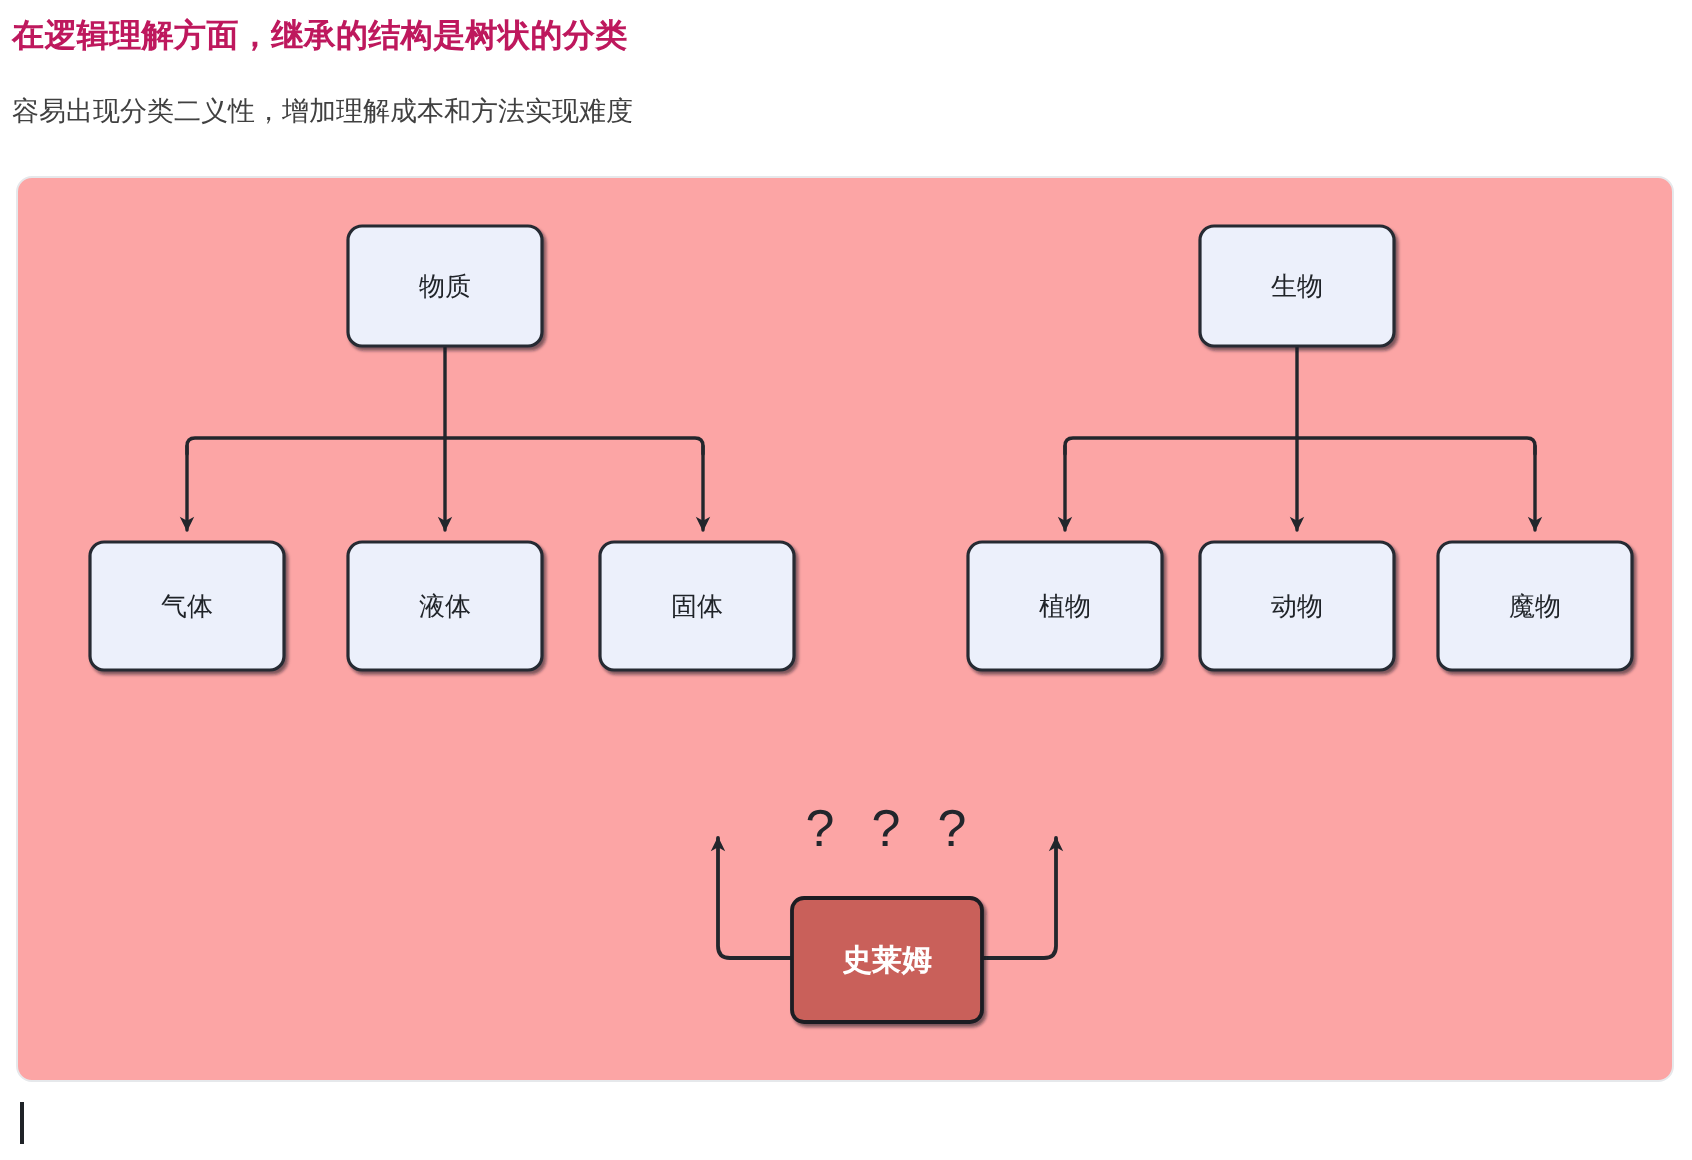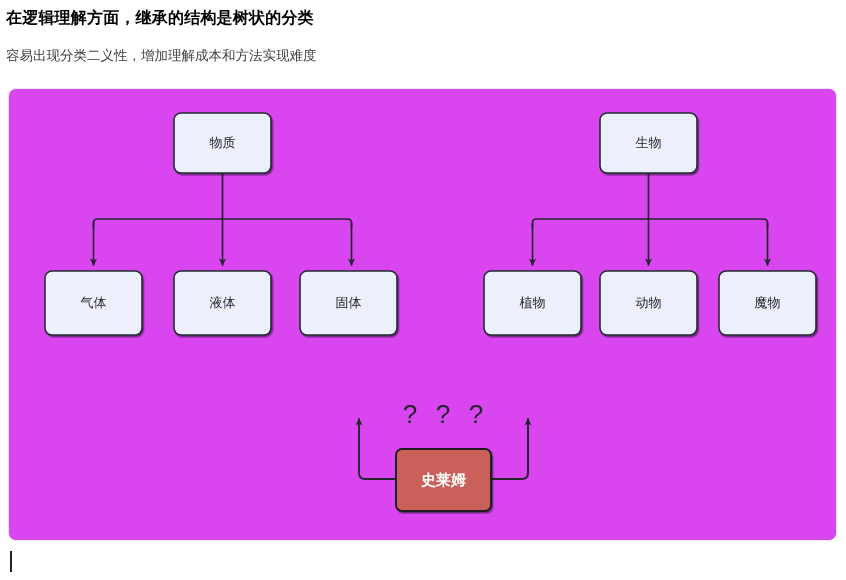--- a/index.html
+++ b/index.html
@@ -16,41 +16,41 @@
     position: relative;
   }
 
   .page-title {
     position: absolute;
     left: 6px;
     top: 8px;
     font-size: 16px;
     font-weight: bold;
     letter-spacing: 0.2px;
-    color: #000000;
+    color: #be185d;
     white-space: nowrap;
   }
 
   .page-subtitle {
     position: absolute;
     left: 6px;
     top: 47px;
     font-size: 13.5px;
     font-weight: normal;
     color: #404040;
     white-space: nowrap;
   }
 
   .diagram-card {
     position: absolute;
     left: 8px;
     top: 88px;
     width: 829px;
     height: 453px;
-    background: #d946ef;
+    background: #fca5a5;
     border: 1px solid #e6e8eb;
     border-radius: 8px;
     box-sizing: border-box;
     overflow: hidden;
   }
 
   .diagram-svg {
     position: absolute;
     left: 0;
     top: 0;

